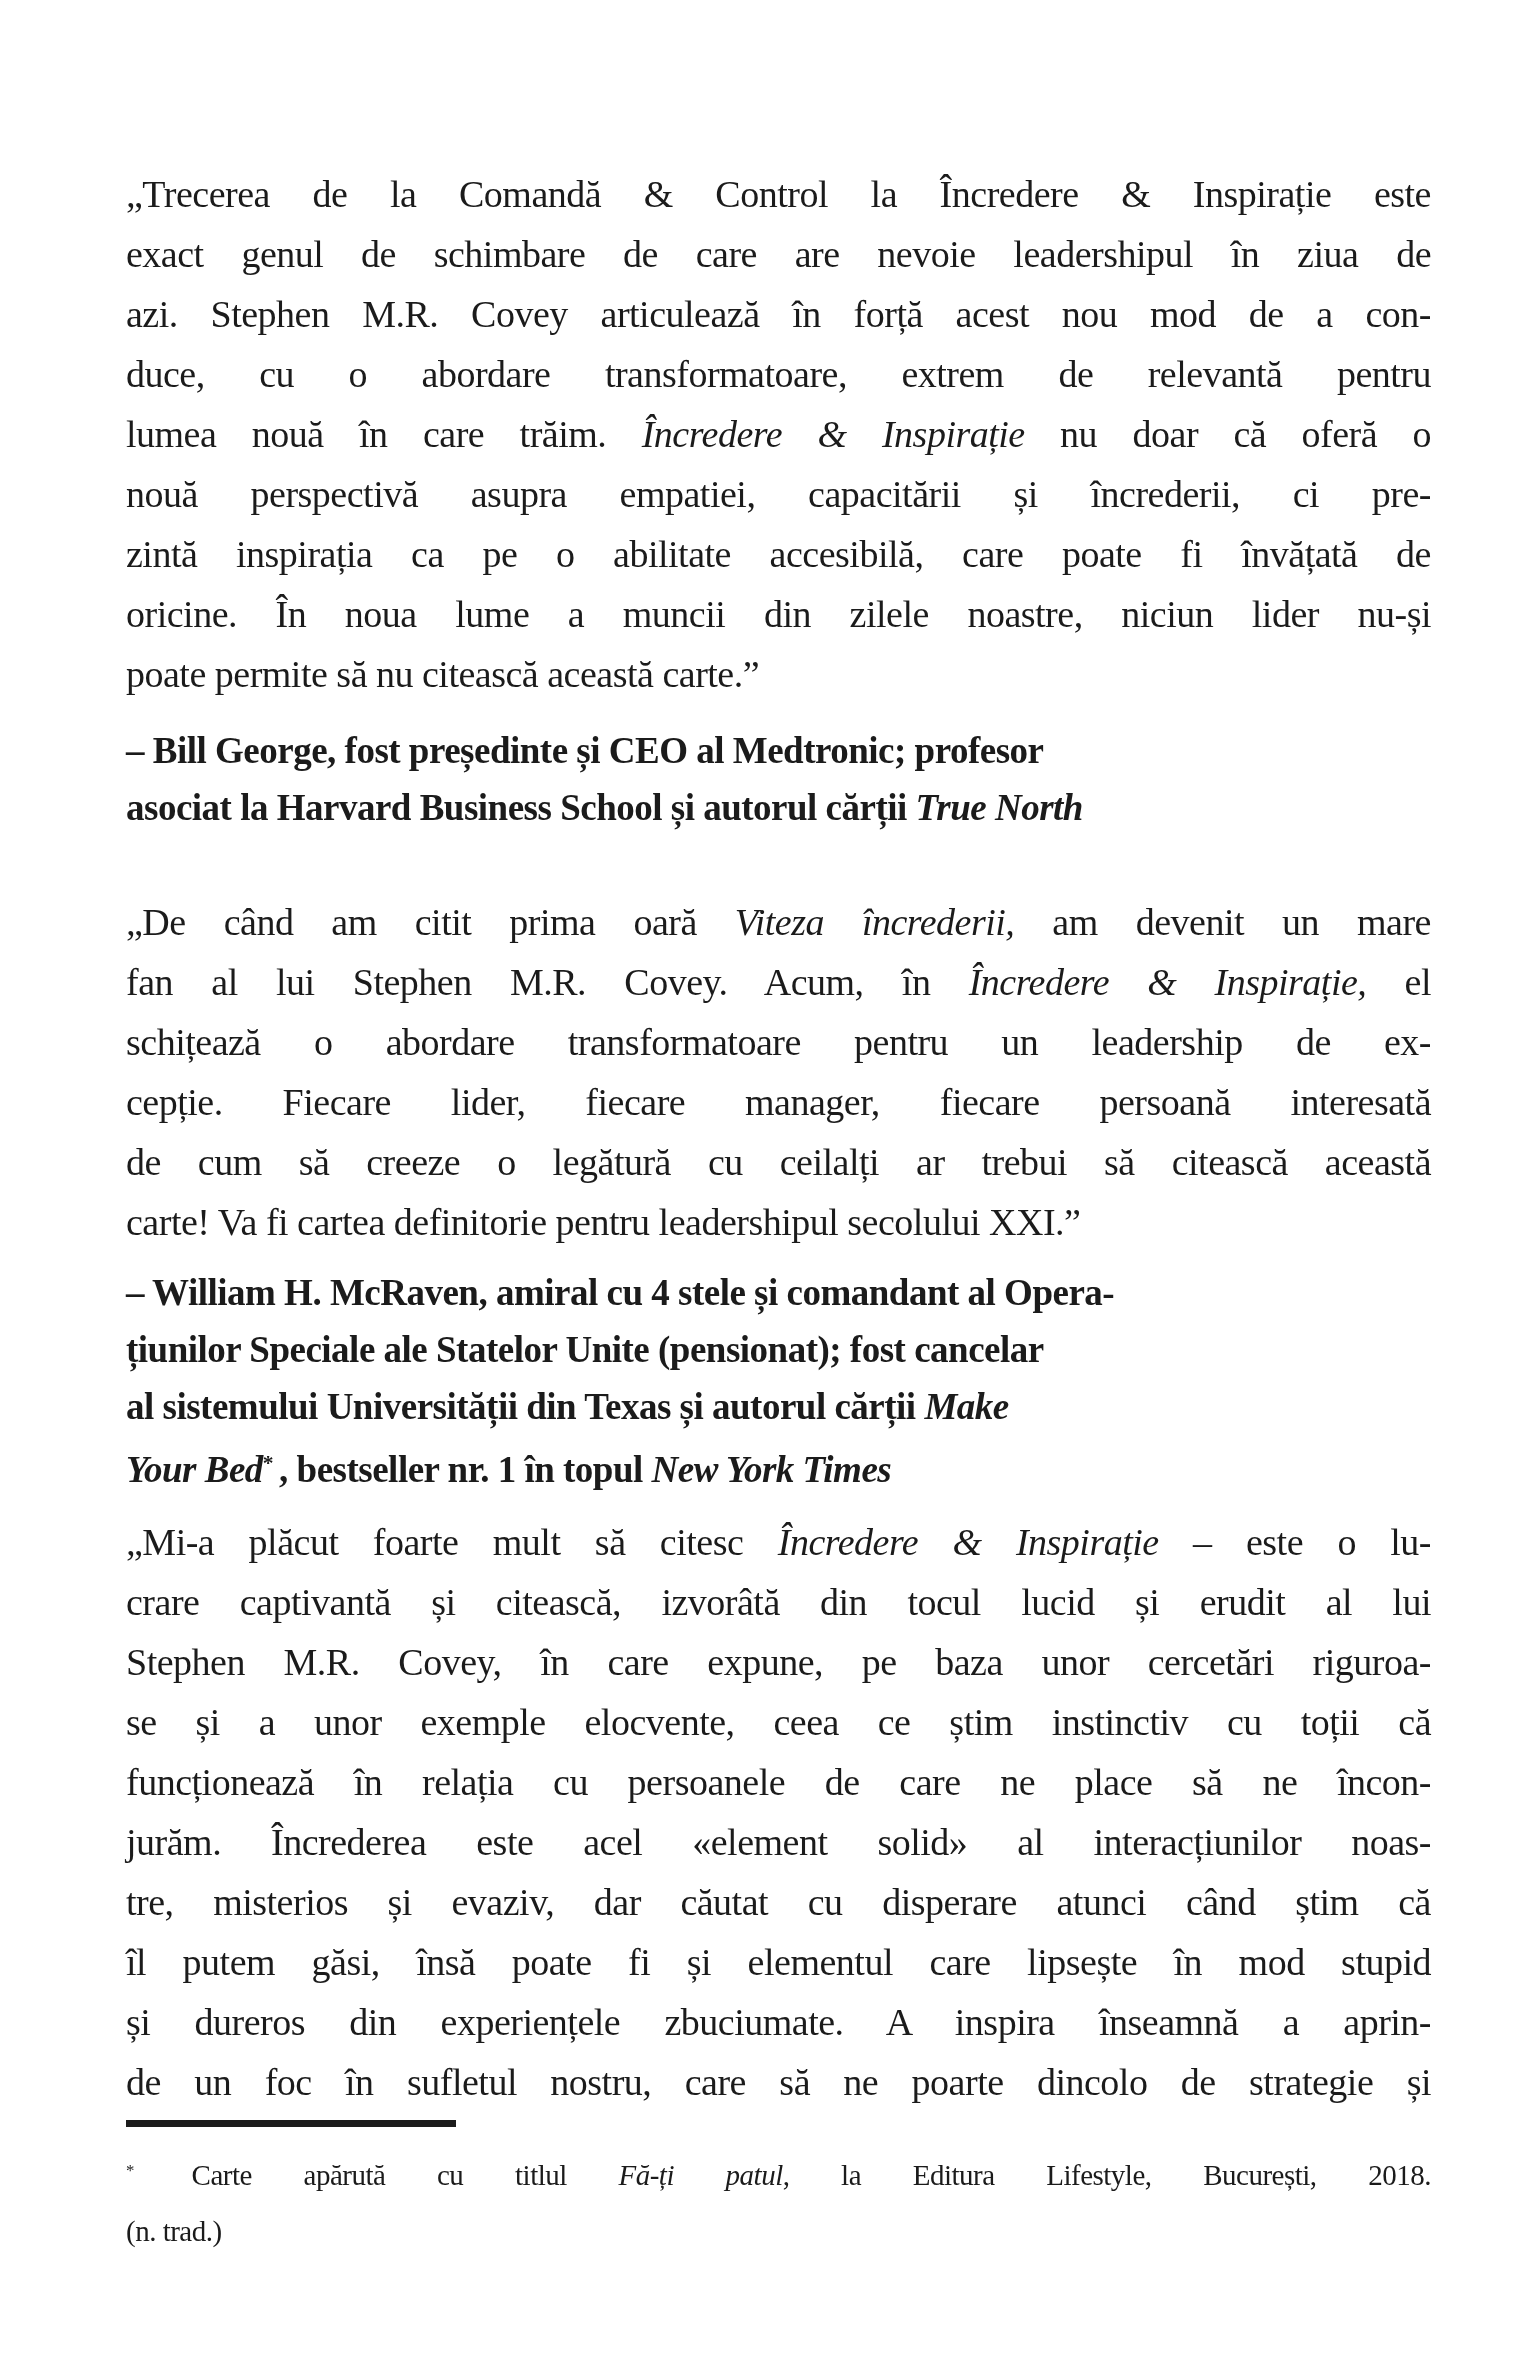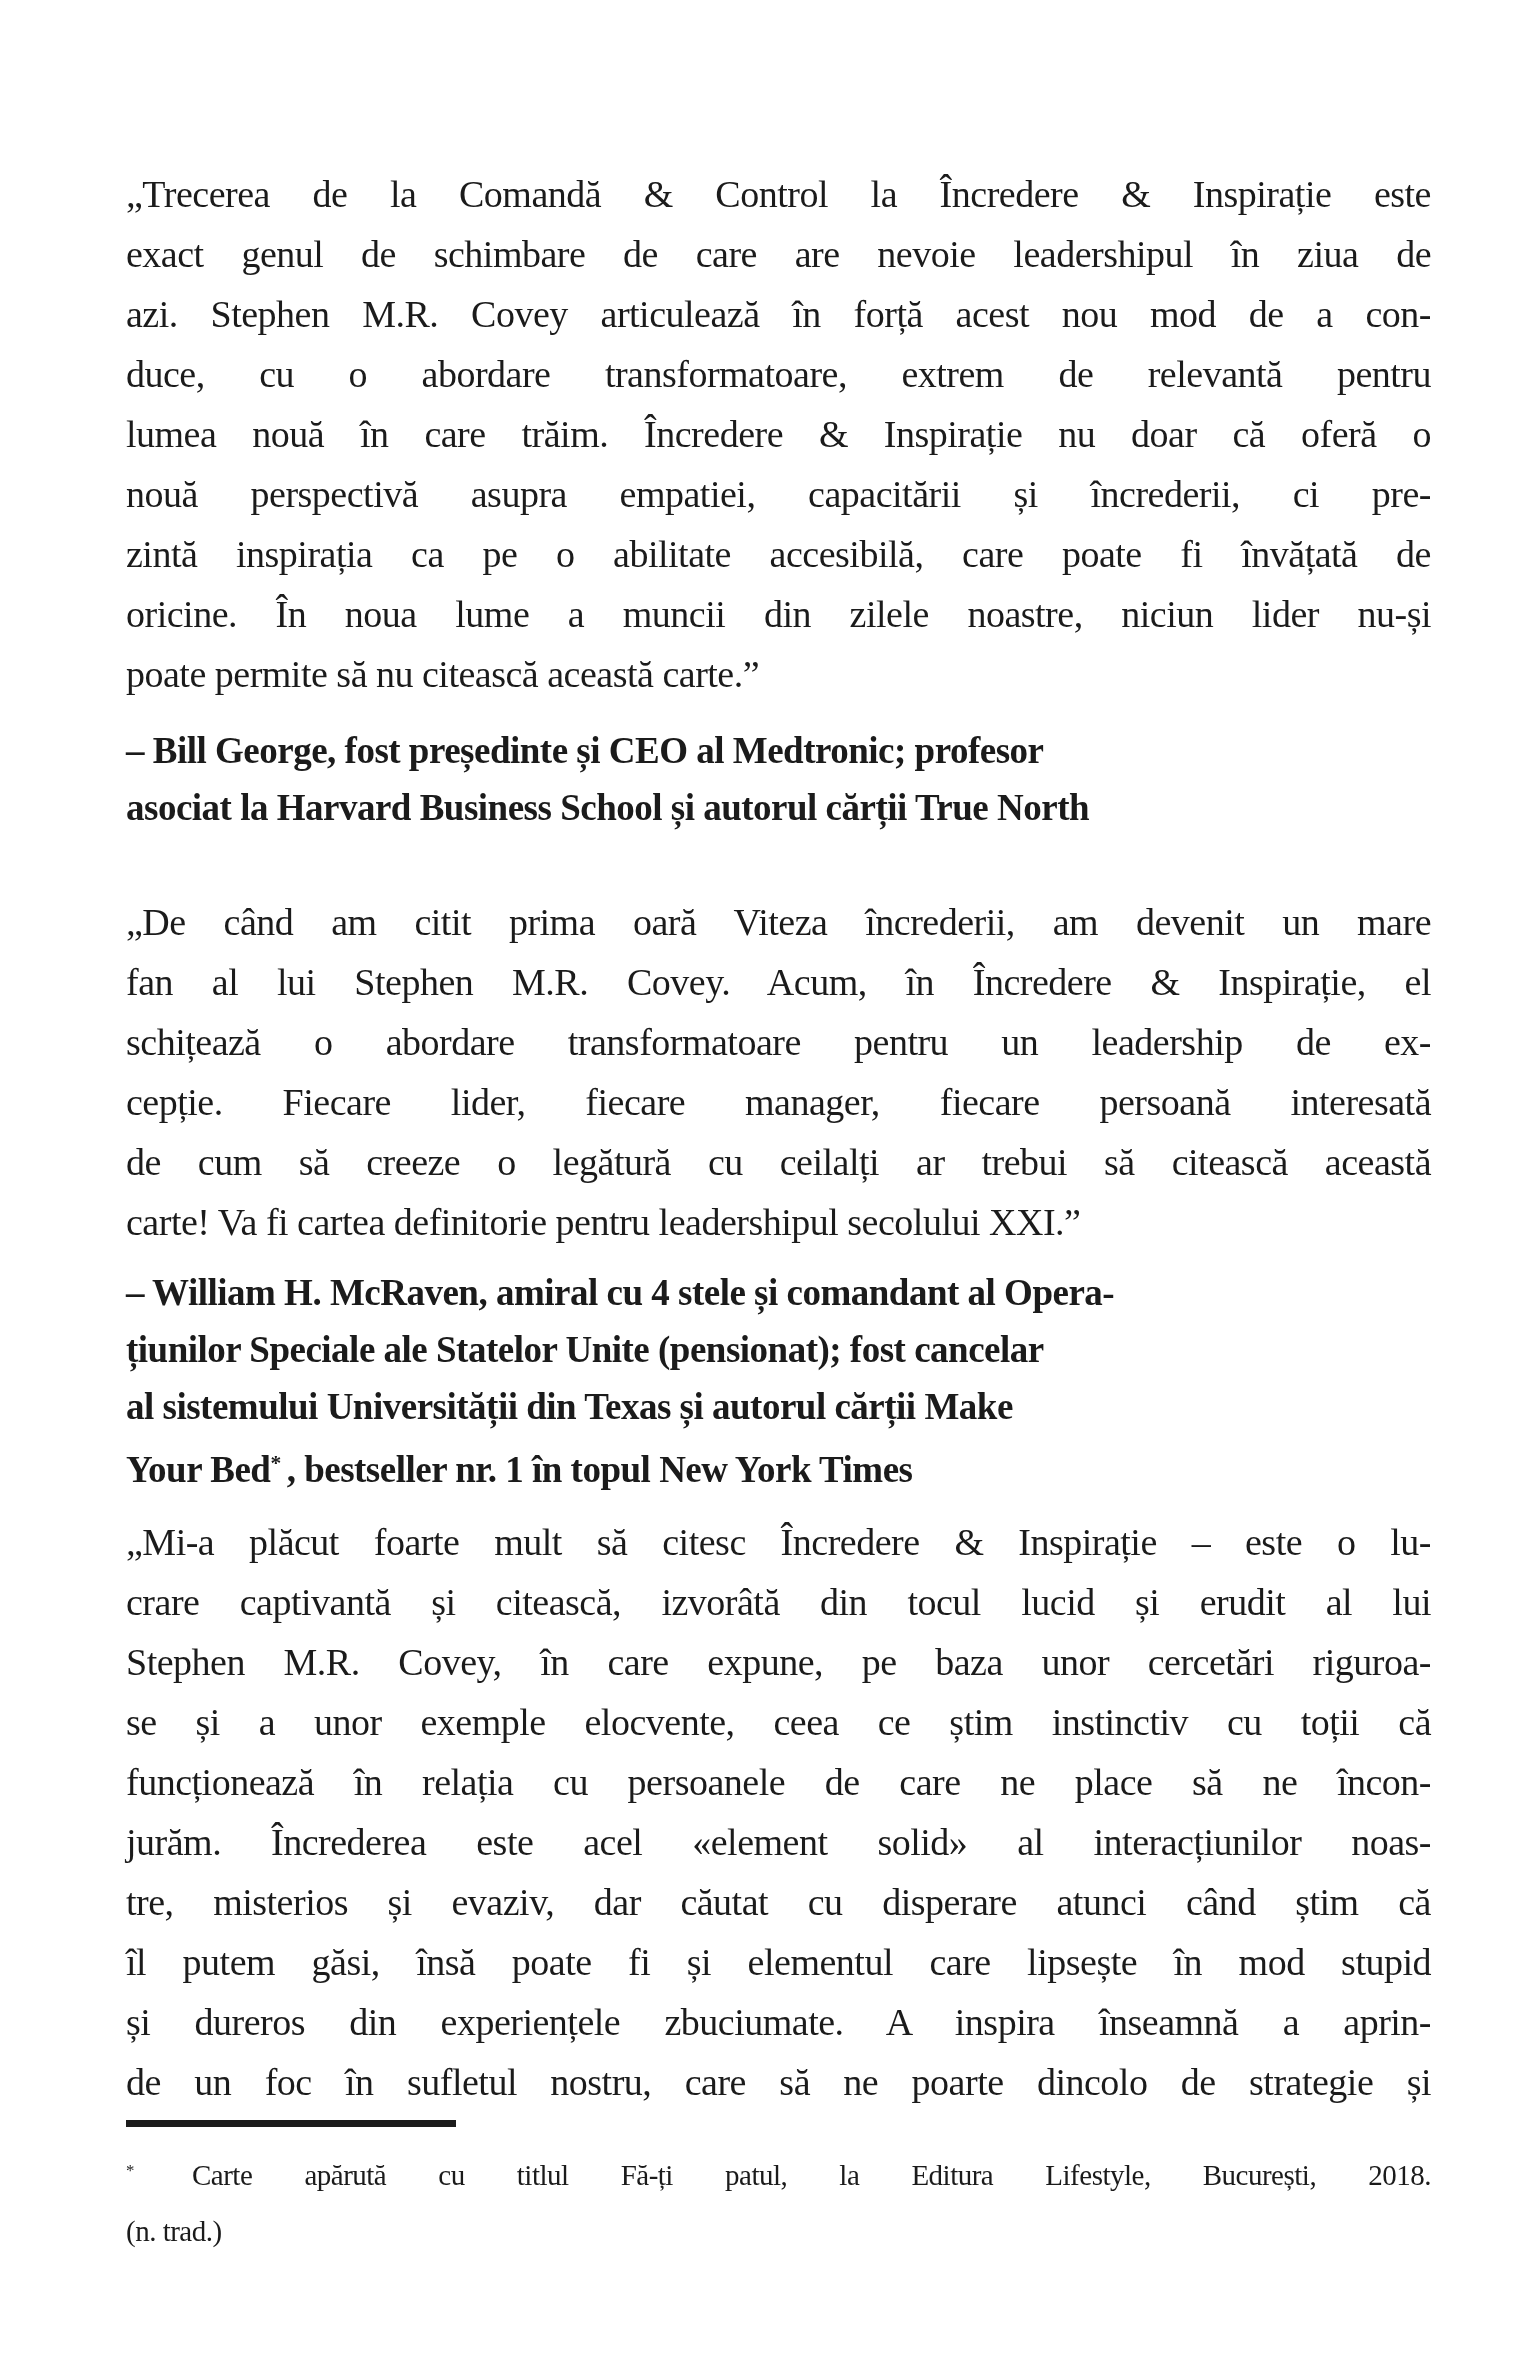--- a/index.html
+++ b/index.html
@@ -43,21 +43,21 @@
     letter-spacing: -0.5px;
     padding-right: 55px;
   }
   .attribution .line {
   }
   .footnote {
     font-size: 29px;
     line-height: 56px;
     letter-spacing: -0.5px;
   }
-  .i { }
+  .i { font-style: italic; }
   .sup {
     font-size: 58%;
     vertical-align: 0.55em;
     padding-right: 6px;
   }
   .rule {
     width: 330px;
     height: 7px;
     background: #1b1b1b;
     margin-top: 8px;

